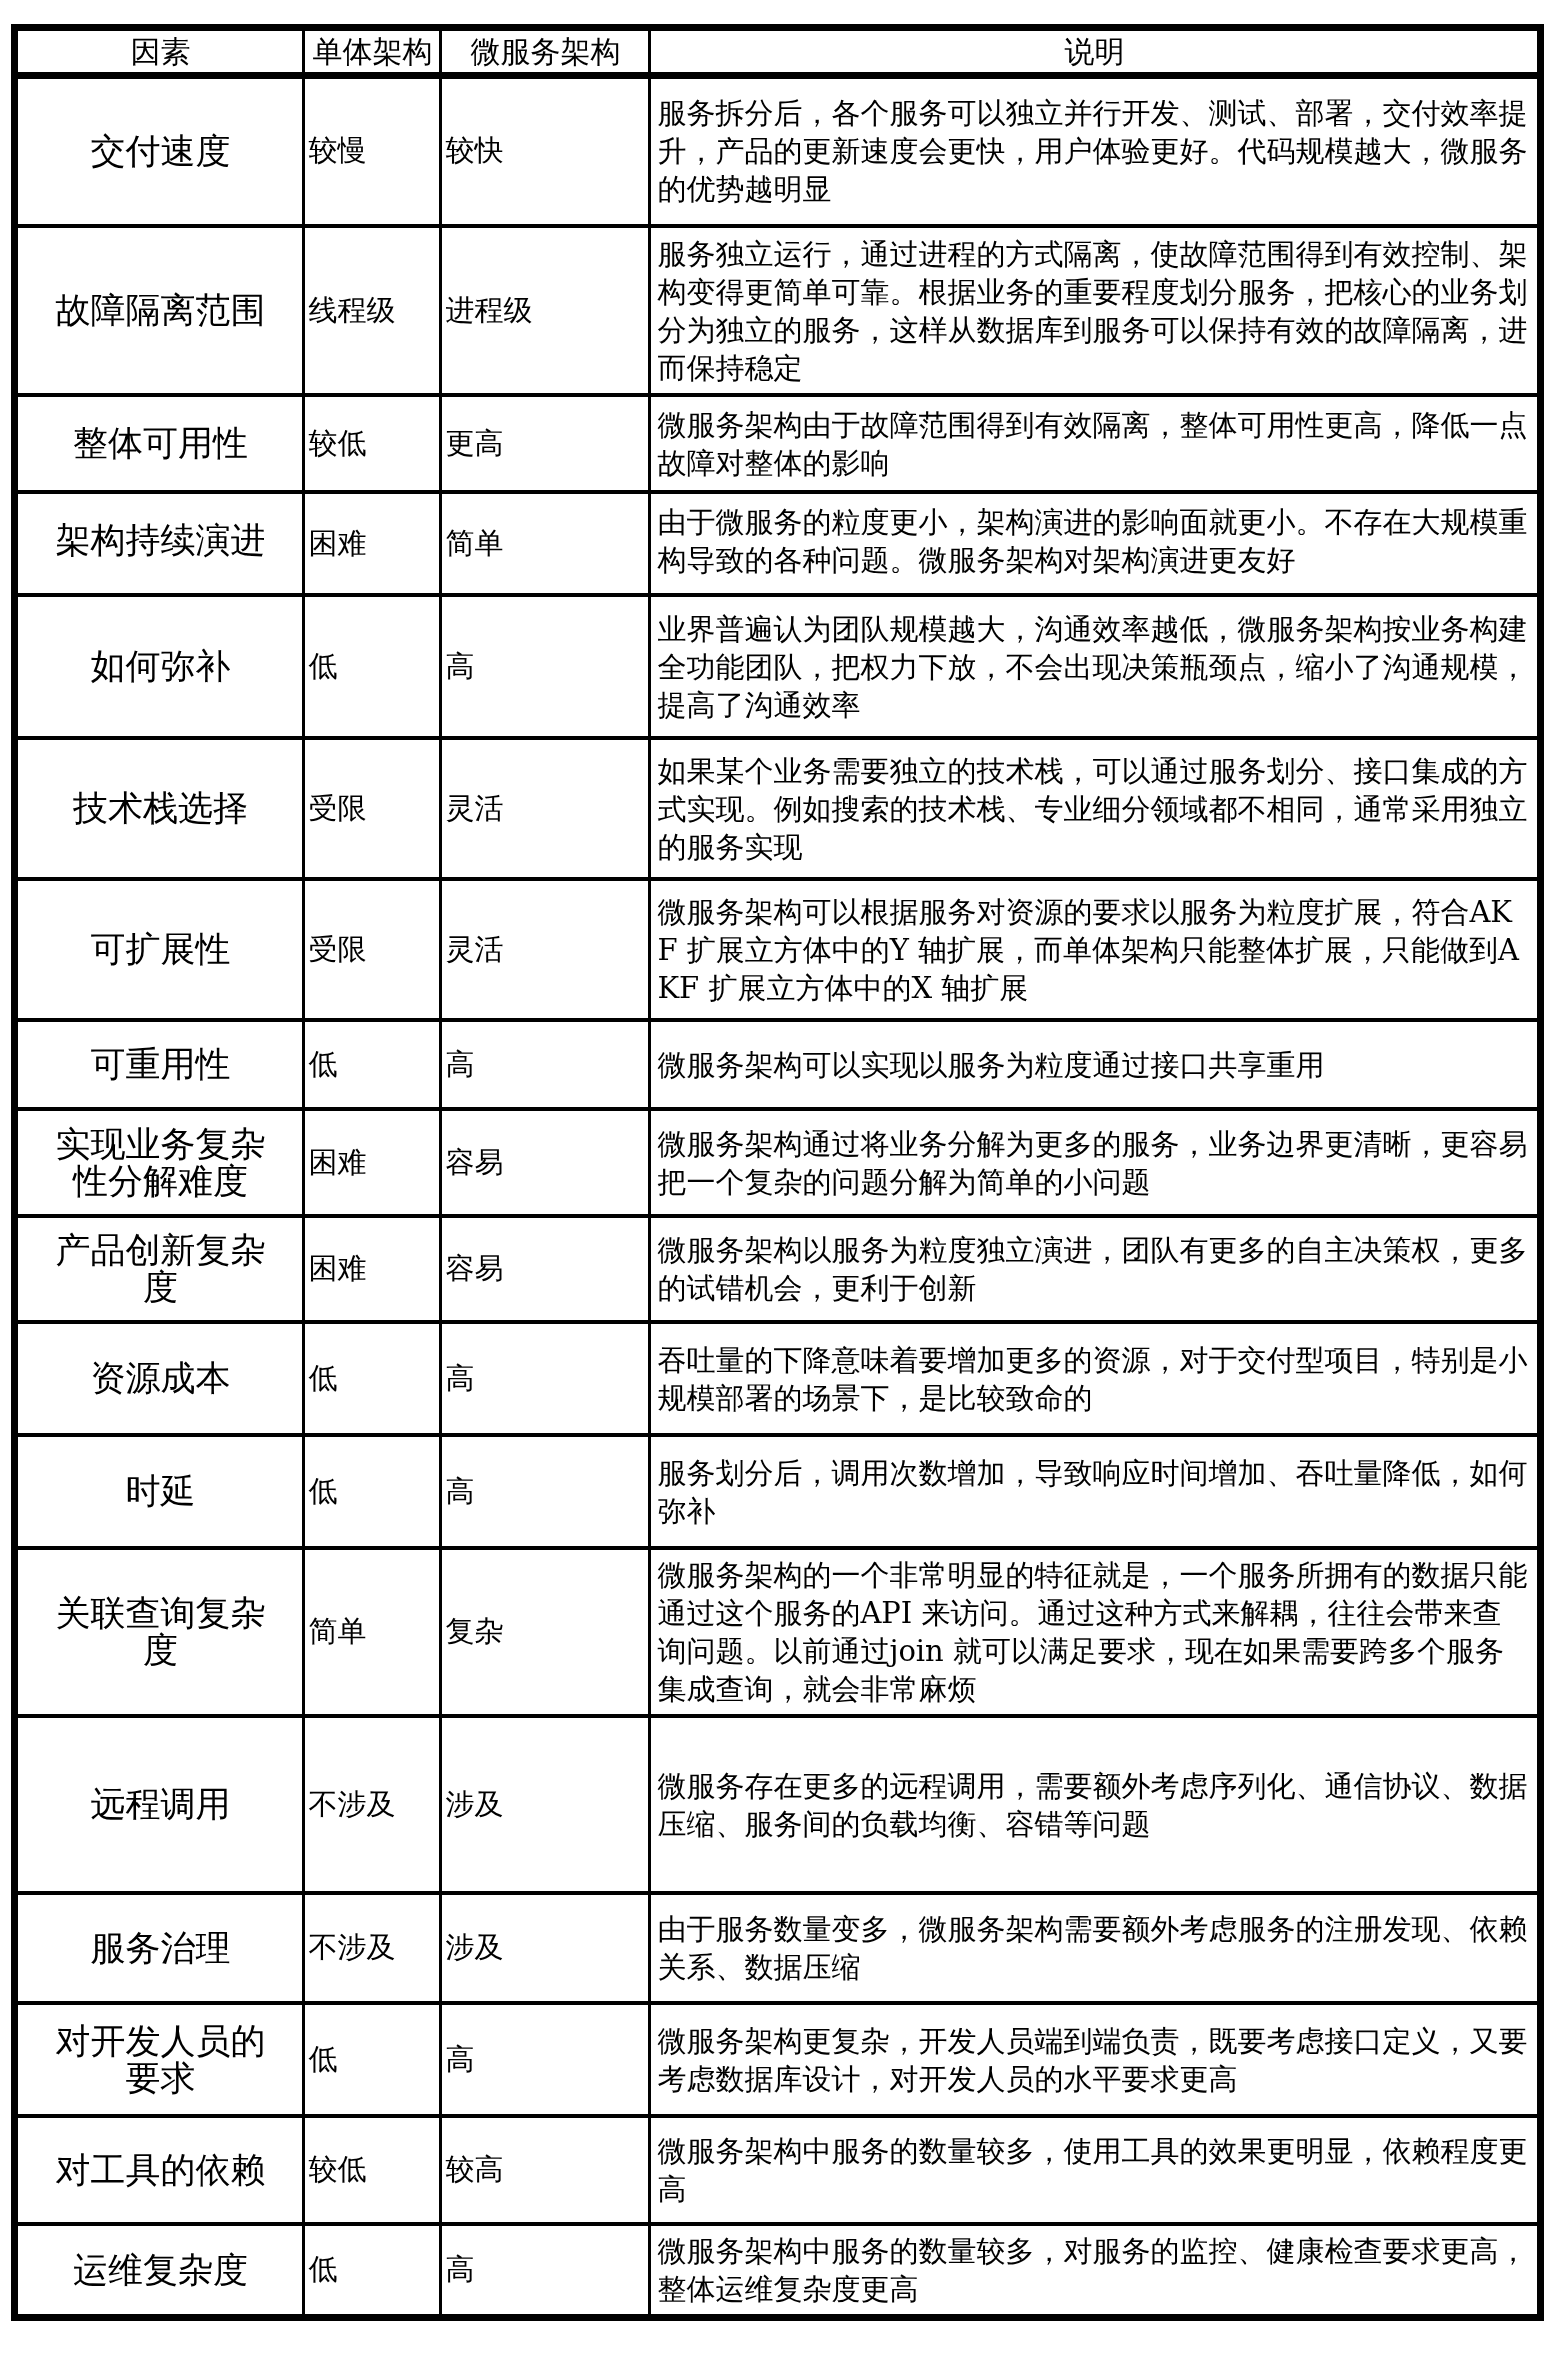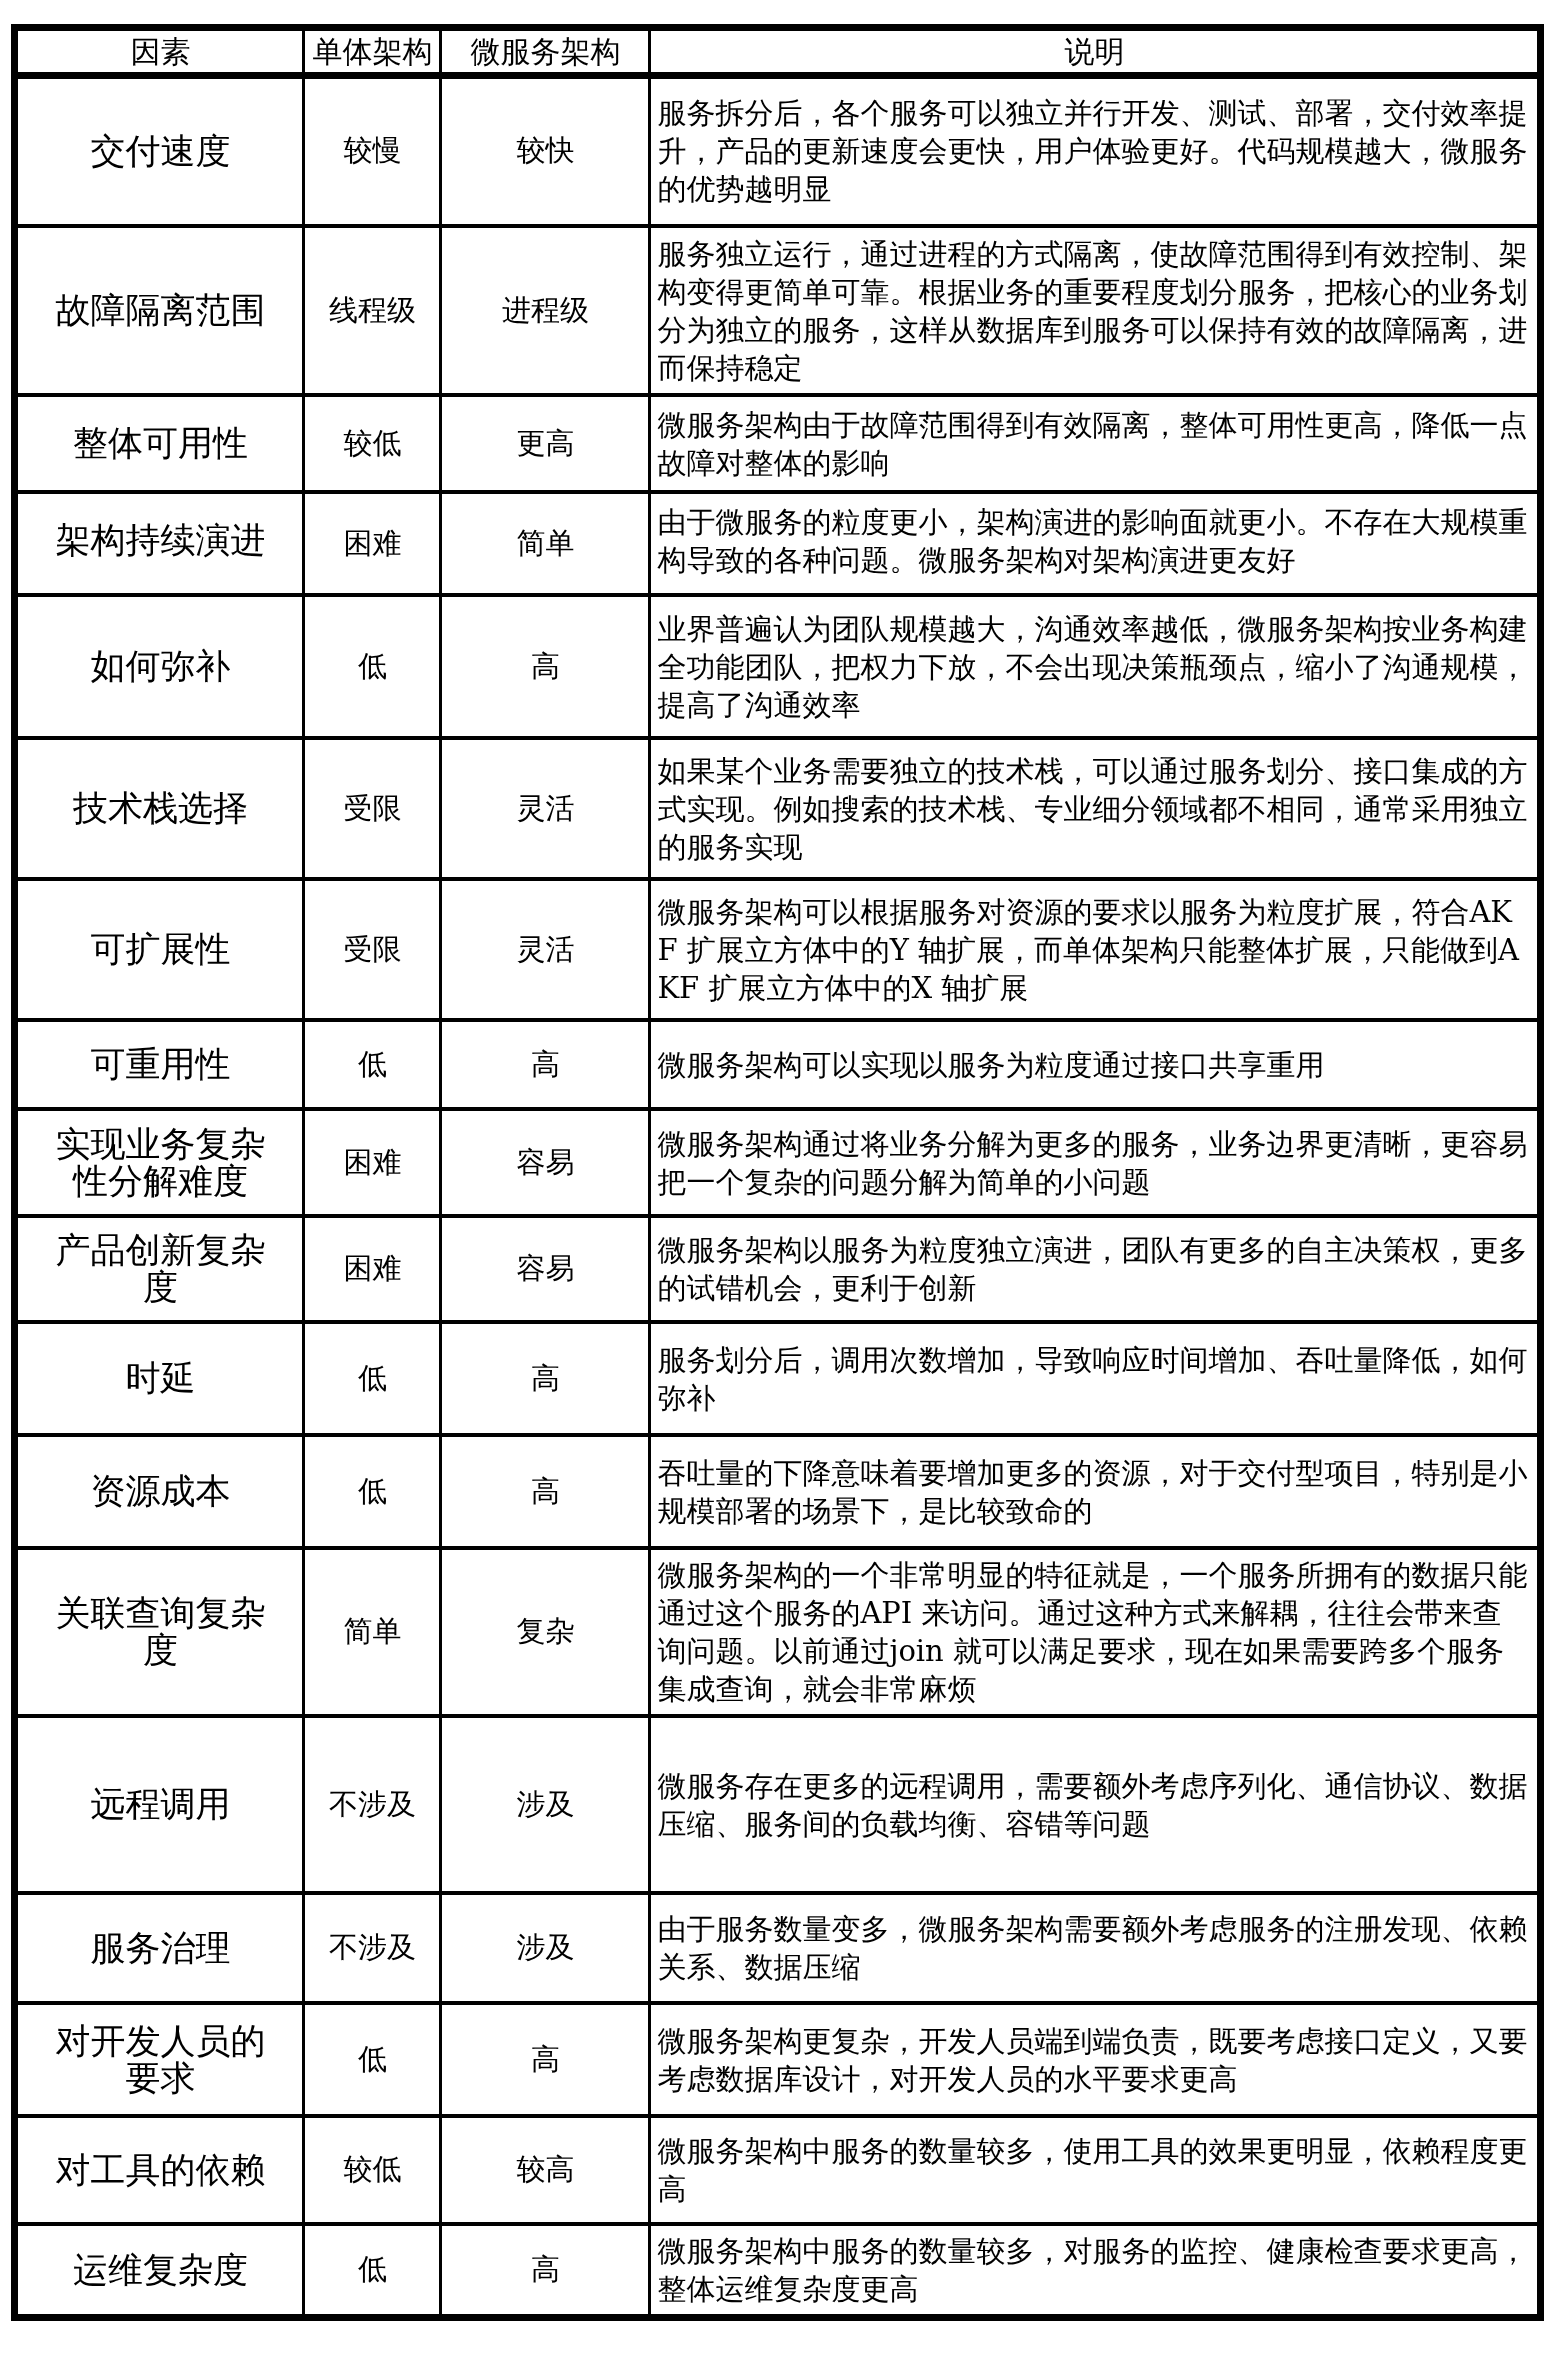--- a/index.html
+++ b/index.html
@@ -49,21 +49,20 @@
     line-height: 1.1;
   }
   td.factor {
     text-align: center;
     vertical-align: middle;
     font-size: 35px;
     line-height: 37px;
     padding: 0 20px;
   }
   td.value {
-    text-align: center;
     vertical-align: middle;
     font-size: 29px;
     padding: 0 3px;
   }
   td.desc {
     text-align: left;
     vertical-align: middle;
     font-size: 29px;
     line-height: 38px;
     padding: 6px 9px 6px 6px;
@@ -164,30 +163,30 @@
     <td class="value">容易</td>
     <td class="desc">微服务架构通过将业务分解为更多的服务，业务边界更清晰，更容易把一个复杂的问题分解为简单的小问题</td>
   </tr>
         <tr>
     <td class="factor">产品创新复杂度</td>
     <td class="value">困难</td>
     <td class="value">容易</td>
     <td class="desc">微服务架构以服务为粒度独立演进，团队有更多的自主决策权，更多的试错机会，更利于创新</td>
   </tr>
         <tr>
+    <td class="factor">资源成本</td>
+    <td class="value">低</td>
+    <td class="value">高</td>
+    <td class="desc">吞吐量的下降意味着要增加更多的资源，对于交付型项目，特别是小规模部署的场景下，是比较致命的</td>
+  </tr>
+        <tr>
     <td class="factor">时延</td>
     <td class="value">低</td>
     <td class="value">高</td>
     <td class="desc">服务划分后，调用次数增加，导致响应时间增加、吞吐量降低，如何弥补</td>
-  </tr>
-        <tr>
-    <td class="factor">资源成本</td>
-    <td class="value">低</td>
-    <td class="value">高</td>
-    <td class="desc">吞吐量的下降意味着要增加更多的资源，对于交付型项目，特别是小规模部署的场景下，是比较致命的</td>
   </tr>
         <tr>
     <td class="factor">关联查询复杂度</td>
     <td class="value">简单</td>
     <td class="value">复杂</td>
     <td class="desc">微服务架构的一个非常明显的特征就是，一个服务所拥有的数据只能通过这个服务的API 来访问。通过这种方式来解耦，往往会带来查询问题。以前通过join 就可以满足要求，现在如果需要跨多个服务集成查询，就会非常麻烦</td>
   </tr>
         <tr>
     <td class="factor">远程调用</td>
     <td class="value">不涉及</td>

